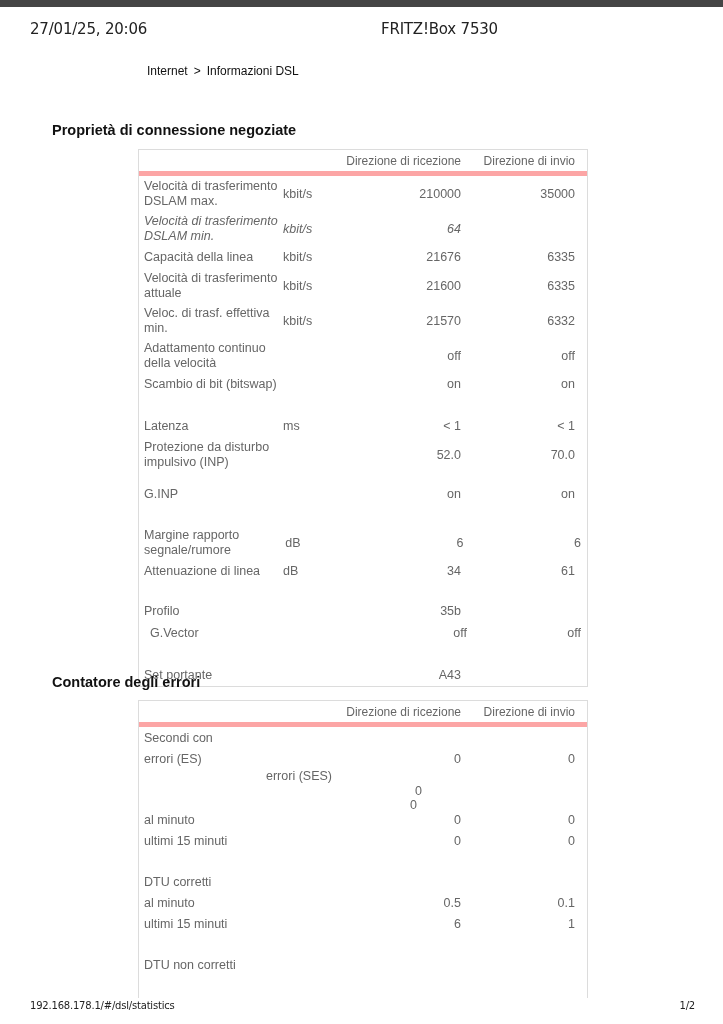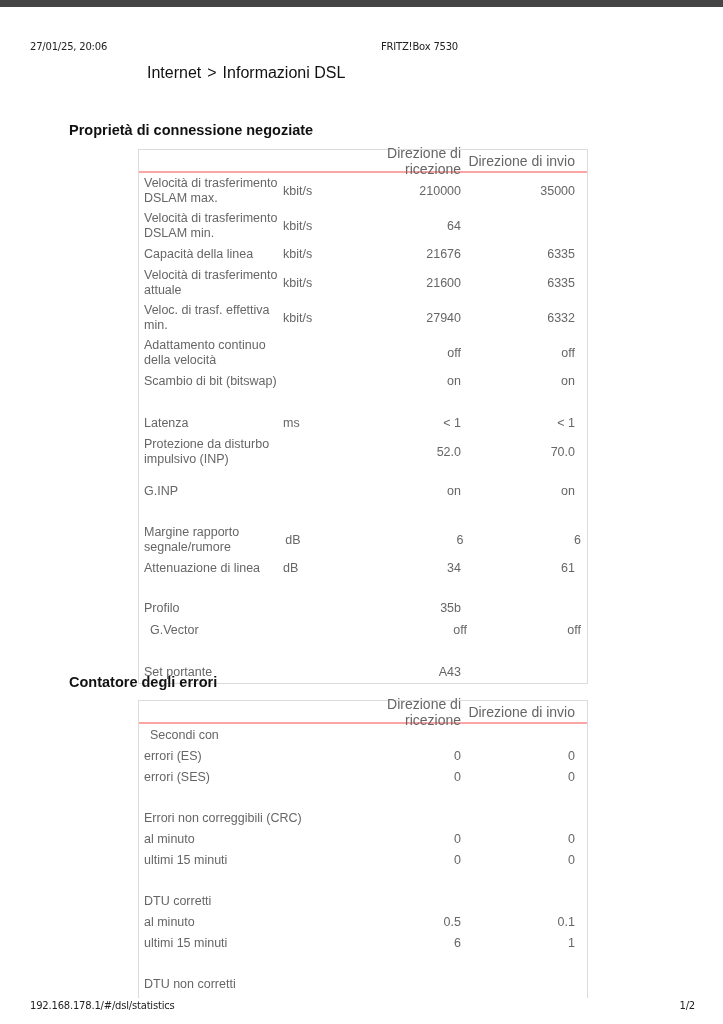--- a/index.html
+++ b/index.html
@@ -1,27 +1,27 @@
 <!DOCTYPE html>
 <html><head>
 <meta charset="utf-8">
 <style>
   html,body{margin:0;padding:0;background:#fff;}
   body{width:723px;height:1024px;position:relative;overflow:hidden;font-family:"Liberation Sans",sans-serif;}
   .topbar{position:absolute;left:0;top:0;width:723px;height:7px;background:#454545;}
-  .hdr{position:absolute;top:41px;font-family:"DejaVu Sans",sans-serif;font-size:10px;color:#222;letter-spacing:-0.2px;text-align:center;}
+  .hdr{position:absolute;top:20px;font-family:"DejaVu Sans",sans-serif;font-size:15px;color:#222;letter-spacing:-0.2px;text-align:center;}
   .hdr-date{left:30px;}
   .hdr-title{left:381px;}
-  .breadcrumb{position:absolute;left:147px;top:64px;font-size:16px;color:#111;}
+  .breadcrumb{position:absolute;left:147px;top:64px;font-size:12px;color:#111;}
   .breadcrumb span{display:inline-block;}
   .breadcrumb .sep{margin:0 6px;}
-  .section-title{position:absolute;left:52px;font-size:14.5px;font-weight:bold;color:#111;margin-left:17px;}
+  .section-title{position:absolute;left:52px;font-size:14.5px;font-weight:bold;color:#111;}
   .tbl{position:absolute;left:138px;width:450px;border:1px solid #dcdcdc;border-bottom:none;box-sizing:border-box;}
   .tbl.closed{border-bottom:1px solid #dcdcdc;}
-  .thead{display:flex;height:21px;border-bottom:2px solid #fca5a5;font-size:14px;color:#666;align-items:center;}
+  .thead{display:flex;height:21px;border-bottom:5px solid #fca5a5;font-size:12px;color:#666;align-items:center;}
   .row{display:flex;align-items:center;font-size:12.5px;color:#666;}
   .c-label{width:144px;padding-left:5px;box-sizing:border-box;line-height:15px;}
   .c-unit{width:60px;}
   .c-rx{width:118px;text-align:right;}
   .c-tx{width:120px;text-align:right;padding-right:6px;box-sizing:border-box;}
   .thead .c-rx{width:118px;}
   .t2 .c-label{width:204px;}
   .footer{position:absolute;top:1000px;font-family:"DejaVu Sans",sans-serif;font-size:10px;color:#222;letter-spacing:-0.2px;text-align:center;}
   .footer-url{left:30px;}
   .footer-page{right:28px;}
@@ -46,42 +46,42 @@
     <div class="c-rx">Direzione di ricezione</div>
     <div class="c-tx">Direzione di invio</div>
   </div>
   <div id="conn-rows">
       <div class="row" style="height: 35px;">
         <div class="c-label">Velocità di trasferimento DSLAM max.</div>
         <div class="c-unit">kbit/s</div>
         <div class="c-rx">210000</div>
         <div class="c-tx">35000</div>
       </div>
-      <div class="row" style="height: 35px;">
+      <div class="row" style="height: 35px; font-style: italic;">
         <div class="c-label">Velocità di trasferimento DSLAM min.</div>
         <div class="c-unit">kbit/s</div>
         <div class="c-rx">64</div>
         <div class="c-tx"></div>
       </div>
       <div class="row" style="height: 22px;">
         <div class="c-label">Capacità della linea</div>
         <div class="c-unit">kbit/s</div>
         <div class="c-rx">21676</div>
         <div class="c-tx">6335</div>
       </div>
       <div class="row" style="height: 35px;">
         <div class="c-label">Velocità di trasferimento attuale</div>
         <div class="c-unit">kbit/s</div>
         <div class="c-rx">21600</div>
         <div class="c-tx">6335</div>
       </div>
       <div class="row" style="height: 35px;">
         <div class="c-label">Veloc. di trasf. effettiva min.</div>
         <div class="c-unit">kbit/s</div>
-        <div class="c-rx">27940</div>
+        <div class="c-rx">21570</div>
         <div class="c-tx">6332</div>
       </div>
       <div class="row" style="height: 35px;">
         <div class="c-label">Adattamento continuo della velocità</div>
         <div class="c-unit"></div>
         <div class="c-rx">off</div>
         <div class="c-tx">off</div>
       </div>
       <div class="row" style="height: 22px;">
         <div class="c-label">Scambio di bit (bitswap)</div>
@@ -146,41 +146,36 @@
 
 <div class="section-title" style="top:674px;">Contatore degli errori</div>
 
 <div class="tbl t2" style="top:700px;height:298px;">
   <div class="thead">
     <div class="c-label"></div>
     <div class="c-rx">Direzione di ricezione</div>
     <div class="c-tx">Direzione di invio</div>
   </div>
   <div id="err-rows">
-      <div class="row" style="height: 22px; justify-content: flex-end;">
+      <div class="row" style="height: 22px;">
         <div class="c-label">Secondi con</div>
         <div class="c-rx"></div>
         <div class="c-tx"></div>
       </div>
       <div class="row" style="height: 20px;">
         <div class="c-label">errori (ES)</div>
         <div class="c-rx">0</div>
         <div class="c-tx">0</div>
       </div>
-      <div class="row" style="height: 22px;">
+      <div class="row" style="height: 22px; flex-direction: column;">
         <div class="c-label">errori (SES)</div>
         <div class="c-rx">0</div>
         <div class="c-tx">0</div>
       </div>
       <div style="height: 19px;"></div>
-      <div class="row" style="height: 22px;">
-        <div class="c-label">Errori non correggibili (CRC)</div>
-        <div class="c-rx"></div>
-        <div class="c-tx"></div>
-      </div>
       <div class="row" style="height: 20px;">
         <div class="c-label">al minuto</div>
         <div class="c-rx">0</div>
         <div class="c-tx">0</div>
       </div>
       <div class="row" style="height: 22px;">
         <div class="c-label">ultimi 15 minuti</div>
         <div class="c-rx">0</div>
         <div class="c-tx">0</div>
       </div>

